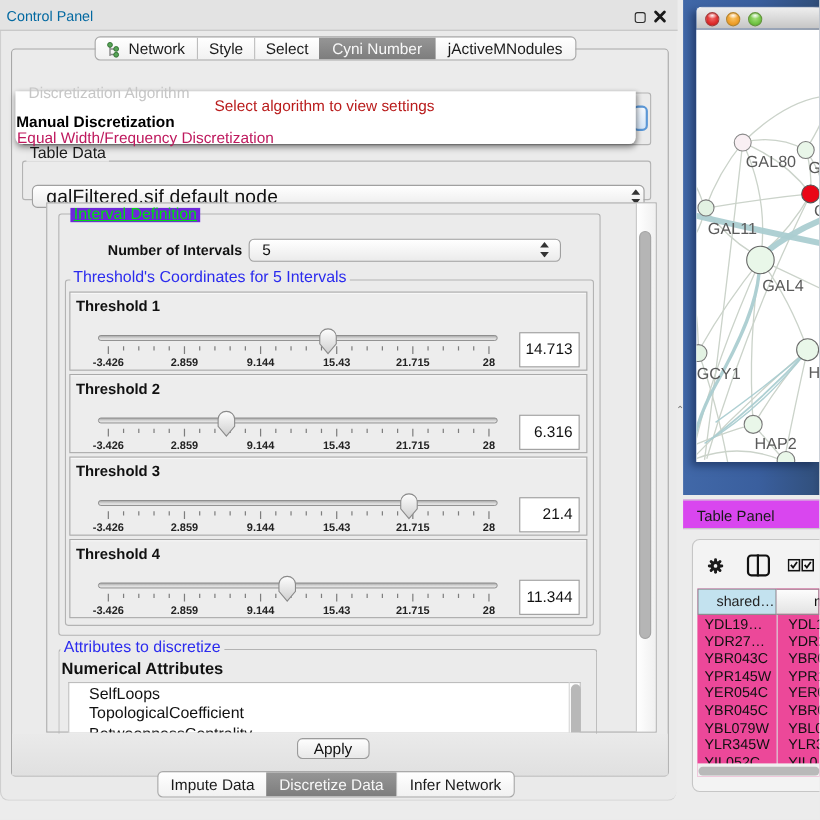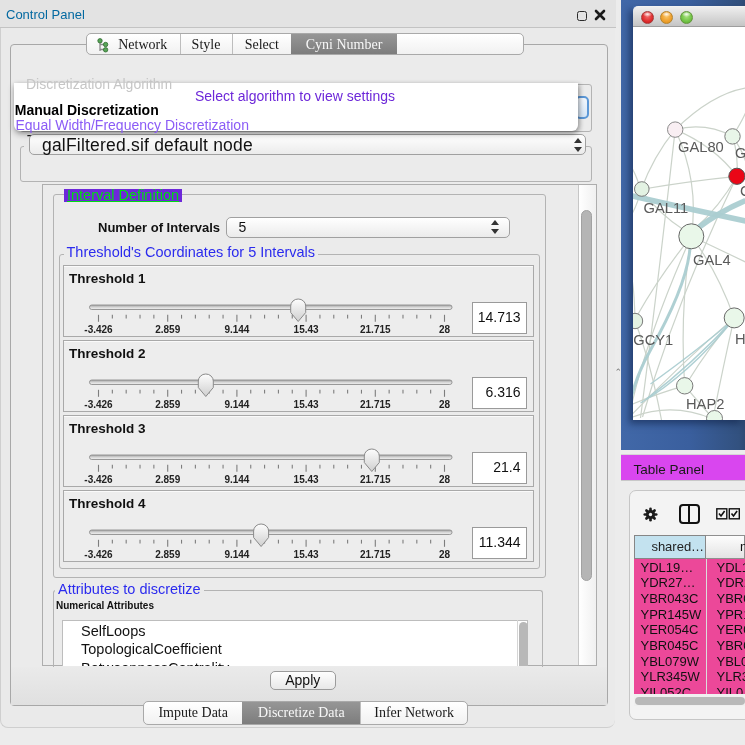--- a/index.html
+++ b/index.html
@@ -7,21 +7,21 @@
   body { font-family:"Liberation Sans", sans-serif; background:#ececec; position:relative; }
   .abs { position:absolute; }
   .grp { position:absolute; border:1px solid #b3b3b3; border-radius:3px; }
   .grpttl { position:absolute; font-size:14.5px; padding:0 3px; line-height:13px; }
   .combo { position:absolute; border:1px solid #a0a0a0; border-radius:5px;
            background:linear-gradient(#ffffff,#ebebeb); font-size:14px; color:#111; }
   .combo .tx { position:absolute; left:12px; top:50%; transform:translateY(-50%); white-space:nowrap; }
   .arrows { position:absolute; width:10px; top:50%; transform:translateY(-50%); }
   .tabstrip { position:absolute; display:flex; border:1px solid #a9a9a9; border-radius:5px;
               background:linear-gradient(#ffffff,#f1f1f1); overflow:hidden; }
-  .tab { font-size:14px; color:#1a1a1a; text-align:center; line-height:21px; height:100%;font-family:Liberation Serif, serif; }
+  .tab { font-size:14px; color:#1a1a1a; text-align:center; line-height:21px; height:100%; }
   .tab.sep { border-left:1px solid #bdbdbd; }
   .tab.sel { background:linear-gradient(#969696,#7d7d7d); color:#f8f8f8; }
   .thbox { position:absolute; left:62.5px; width:471px; height:72px;
            border:1px solid #a9a9a9; background:#ededed; box-shadow:inset 0 1px 0 #fafafa; }
   .thlabel { position:absolute; left:5.5px; top:4.5px; font-size:13.5px; font-weight:bold; color:#111; }
   .valbox { position:absolute; left:408px; top:36px; width:55px; height:32px;
             background:#fff; border:1.5px solid #9a9a9a; font-size:14px; color:#111;
             text-align:right; line-height:29px; padding-right:5px; }
 </style>
 </head>
@@ -45,36 +45,37 @@
       <path d="M3,3 L3,13 M3,6.5 L8,6.5 M3,11.5 L8,11.5" stroke="#8a8a8a" stroke-width="1.3" fill="none"></path>
       <circle cx="3" cy="2.8" r="2.2" fill="#57a557" stroke="#2e6b2e" stroke-width="0.8"></circle>
       <circle cx="8.6" cy="6.5" r="2.2" fill="#57a557" stroke="#2e6b2e" stroke-width="0.8"></circle>
       <circle cx="8.6" cy="11.8" r="2.2" fill="#57a557" stroke="#2e6b2e" stroke-width="0.8"></circle>
     </svg>
     <span style="margin-left:19px;">Network</span>
   </div>
   <div class="tab sep" style="width:52px;">Style</div>
   <div class="tab sep" style="width:59.5px;">Select</div>
   <div class="tab sel" style="width:106px;">Cyni Number</div>
+  <div class="tab" style="width:128px;">jActiveMNodules</div>
 </div>
 
 <div class="grp" style="left:20px;top:84px;width:572px;height:48px;"></div>
 
 <div class="abs" style="left:575px;top:96px;width:14px;height:23px;border:2.5px solid #5b97d6;border-radius:5px;background:linear-gradient(#f2f7fd,#d5e5f6);"></div>
 
 <div class="abs" style="left:26px;top:76px;font-size:14px;color:#c6c6c6;z-index:6;">Discretization Algorithm</div>
 
 <div class="abs" style="left:14px;top:82.5px;width:564px;height:48.5px;background:#ffffff;border-radius:0 0 6px 6px;box-shadow:0 3px 6px rgba(0,0,0,0.32),2px 1px 4px rgba(0,0,0,0.18);z-index:5;"></div>
-<div class="abs" style="left:0;top:88px;width:590px;text-align:center;font-size:14px;color:#6d28d9;z-index:6;">Select algorithm to view settings</div>
+<div class="abs" style="left:0;top:88px;width:590px;text-align:center;font-size:14px;color:#b91c1c;z-index:6;">Select algorithm to view settings</div>
 <div class="abs" style="left:14.8px;top:101.8px;font-size:14px;font-weight:bold;color:#000;z-index:6;">Manual Discretization</div>
-<div class="abs" style="left:15.5px;top:117px;font-size:14px;color:#8b5cf6;z-index:6;">Equal Width/Frequency Discretization</div>
+<div class="abs" style="left:15.5px;top:117px;font-size:14px;color:#be185d;z-index:6;">Equal Width/Frequency Discretization</div>
 
 <div class="grp" style="left:20px;top:146px;width:572px;height:36px;"></div>
 <div class="grpttl" style="left:24px;top:134px;color:#1a1a1a;background:#eaeaea;">Table Data</div>
-<div class="combo" style="left:29px;top:134px;width:557px;height:21px;">
+<div class="combo" style="left:29px;top:168px;width:557px;height:21px;">
   <span class="tx" style="font-size:17.5px;letter-spacing:0.2px;">galFiltered.sif default node</span>
   <svg class="arrows" style="left:543px;" height="14" viewBox="0 0 10 14">
     <path d="M5,0 L9,5 L1,5 Z" fill="#333"></path>
       <path d="M5,14 L9,9 L1,9 Z" fill="#333"></path>
   </svg>
 </div>
 
 <div class="abs" style="left:42px;top:184px;width:555px;height:482px;background:#ebebeb;border:1px solid #adadad;"></div>
 
 <div class="abs" style="left:578px;top:185px;width:18px;height:480px;background:linear-gradient(to right,#ffffff,#f0f0f0);border-left:1px solid #c6c6c6;"></div>
@@ -295,21 +296,21 @@
       <text x="172.90" y="67" text-anchor="middle" font-size="10" font-weight="bold" fill="#222" font-family="Liberation Sans, sans-serif">9.144</text>
       <text x="242.10" y="67" text-anchor="middle" font-size="10" font-weight="bold" fill="#222" font-family="Liberation Sans, sans-serif">15.43</text>
       <text x="311.30" y="67" text-anchor="middle" font-size="10" font-weight="bold" fill="#222" font-family="Liberation Sans, sans-serif">21.715</text>
       <text x="380.50" y="67" text-anchor="middle" font-size="10" font-weight="bold" fill="#222" font-family="Liberation Sans, sans-serif">28</text>
       <path d="M189.60,41 L189.60,40 A7.5,7 0 0 1 204.60,40 L204.60,41 L204.60,46.5 L197.10,55.5 L189.60,46.5 Z" fill="url(#thmth4)" stroke="#8a8a8a" stroke-width="1"></path>
     </svg>
   </div>
 
 <div class="grp" style="left:53px;top:590px;width:490px;height:80px;border-bottom:none;border-radius:3px 3px 0 0;"></div>
 <div class="grpttl" style="left:55px;top:583px;color:#2b2bee;background:#ebebeb;">Attributes to discretize</div>
-<div class="abs" style="left:56px;top:599.5px;font-size:10px;font-weight:bold;color:#111;">Numerical Attributes</div>
+<div class="abs" style="left:56px;top:599.5px;font-size:15px;font-weight:bold;color:#111;">Numerical Attributes</div>
 <div class="abs" style="left:62px;top:620px;width:466px;height:46px;background:#ffffff;border:1px solid #bdbdbd;border-bottom:none;font-size:14.5px;color:#111;overflow:hidden;">
   <div style="padding:0.5px 0 0 18px;line-height:18.8px;">SelfLoops<br>TopologicalCoefficient<br>BetweennessCentrality</div>
 </div>
 <div class="abs" style="left:517px;top:620px;width:1px;height:46px;background:#d5d5d5;"></div>
 <div class="abs" style="left:518.5px;top:622px;width:9.5px;height:44px;background:#b8b8b8;border-radius:5px 5px 0 0;"></div>
 
 <div class="abs" style="left:10.5px;top:667px;width:596px;height:38px;background:linear-gradient(#eaeaea,#e0e0e0);"></div>
 <div class="abs" style="left:269.5px;top:671px;width:66.5px;height:19px;border:1px solid #9b9b9b;border-radius:5px;background:linear-gradient(#fefefe,#e8e8e8);font-size:14px;color:#111;text-align:center;line-height:17px;">Apply</div>
 
 <div class="tabstrip" style="left:143px;top:701px;width:325px;height:23.5px;">

